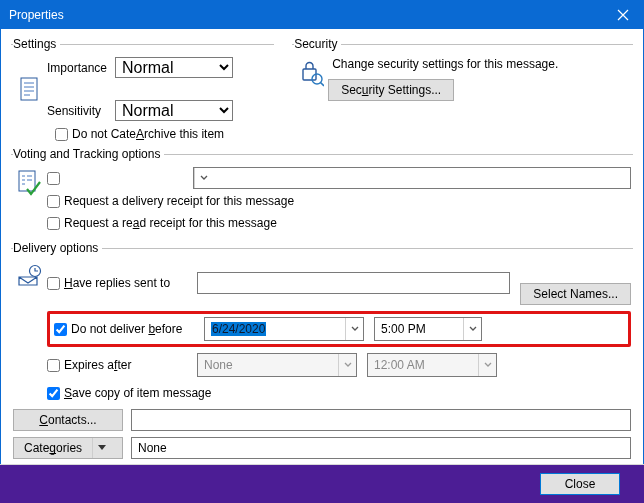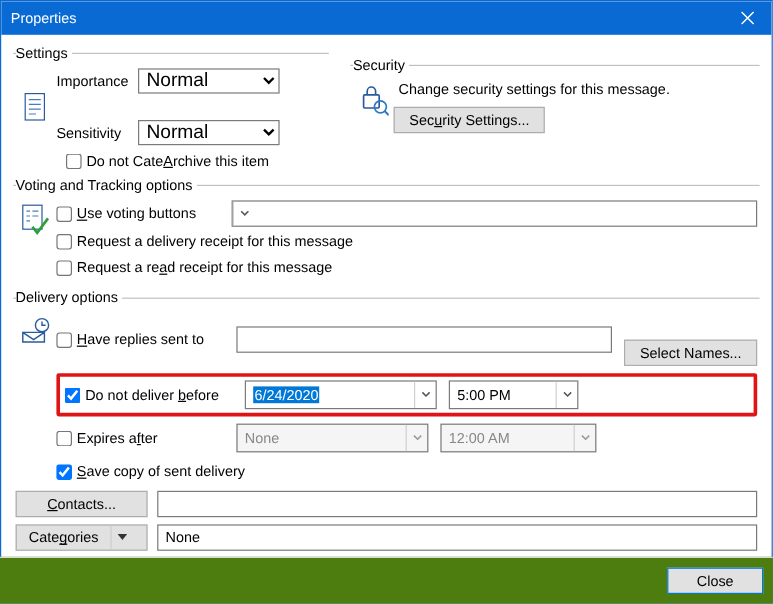--- a/index.html
+++ b/index.html
@@ -6,41 +6,41 @@
   html, body { margin:0; padding:0; }
   body { font-family: "Segoe UI", Tahoma, sans-serif; font-size: 12px; color:#000; background:#fff; width:644px; height:503px; overflow:hidden; border:1px solid #0a6ad3; }
   .titlebar { background:#0a6ad3; color:#fff; height:28px; display:flex; align-items:center; justify-content:space-between; padding:0 0 0 8px; }
   .titlebar .title { font-size:12px; }
   .titlebar .close { width:40px; height:28px; display:flex; align-items:center; justify-content:center; }
   .titlebar .close svg { stroke:#fff; }
   .content { padding:8px 10px 10px 10px; }
   .row { display:flex; align-items:center; }
   fieldset { border:none; border-top:1px solid #c0c0c0; margin:0 0 6px 0; padding:6px 2px 2px 2px; }
   fieldset > legend { padding:0 4px 0 0; font-size:12px; color:#000; }
-  .twocol { display:flex; gap:18px;align-items:center; }
+  .twocol { display:flex; gap:18px; }
   .iconcell { width:34px; display:flex; align-items:flex-start; justify-content:center; padding-top:2px; }
   .fields { flex:1; }
   .lbl { display:inline-block; min-width:68px; }
   select.sel { width:118px; height:21px; border:1px solid #7a7a7a; background:#fff; font-family:inherit; font-size:16px; padding:0 2px;}
   .chkrow { display:flex; align-items:center; gap:4px; margin:3px 0; }
   input[type=checkbox] { width:13px; height:13px; margin:0; }
   .u { text-decoration: underline; text-decoration-skip-ink: none; }
   .btn { background:#e1e1e1; border:1px solid #adadad; padding:3px 12px; font-family:inherit; font-size:12px; min-height:22px; }
   .dropbtn { background:#e1e1e1; border:1px solid #adadad; height:22px; display:flex; align-items:center; }
   .dropbtn .txt { padding:0 10px; }
   .dropbtn .caret { width:18px; display:flex; align-items:center; justify-content:center; border-left:1px solid #cdcdcd; height:100%;}
   .txtinput { border:1px solid #7a7a7a; background:#fff; height:22px; padding:0 4px; font-family:inherit; font-size:12px; width:100%; }
   .combo { display:flex; border:1px solid #7a7a7a; background:#fff; height:24px; align-items:center; }
   .combo .cval { flex:1; padding:0 6px; font-size:12px; }
   .combo .cbtn { width:18px; height:100%; display:flex; align-items:center; justify-content:center; border-left:1px solid #d0d0d0; }
   .combo.disabled { background:#f5f5f5; color:#888; }
   .combo.disabled .cbtn svg path { stroke:#999;}
   .highlight-red { border:3px solid #e01414; border-radius:2px; padding:3px 4px; }
-  .sel-text { background:#0078d7; color:#ffffff; padding:0 1px;}
-  .footer { position:absolute; bottom:0; left:0; right:0; padding:8px 8px; display:flex; justify-content:flex-end; border-top:1px solid #d8d8d8; background:#4d7c0f;}
+  .sel-text { background:#0078d7; color:#0f172a; padding:0 1px;}
+  .footer { position:absolute; bottom:0; left:0; right:0; padding:8px 24px; display:flex; justify-content:flex-end; border-top:1px solid #d8d8d8; background:#4c1d95;}
   .groupicon svg { display:block; }
   .vcombo { display:flex; border:1px solid #7a7a7a; background:#fff; height:22px; align-items:center; flex:1;}
   .vcombo .cbtn { width:18px; height:100%; display:flex; align-items:center; justify-content:center; border-left:1px solid #d0d0d0;}
   .contactbar { display:flex; align-items:center; gap:8px; margin-top:6px;}
   .wideinput { flex:1; border:1px solid #7a7a7a; background:#fff; height:22px; padding:0 6px; display:flex; align-items:center;}
   .optcol { flex:1; display:flex; flex-direction:column; gap:2px; }
   .do-row { display:flex; align-items:center; gap:10px;border-radius:10px; }
   .do-lbl { display:flex; align-items:center; gap:4px; width:140px; }
   .securitytext { margin:0 0 8px 4px; }
 </style>
@@ -120,21 +120,20 @@
             <line x1="5" y1="11" x2="8" y2="11" stroke="#4a7bc0"></line>
             <line x1="10" y1="11" x2="15" y2="11" stroke="#4a7bc0"></line>
             <line x1="5" y1="15" x2="8" y2="15" stroke="#4a7bc0"></line>
             <path d="M10 20 l4 5 l9 -12" fill="none" stroke="#2aa03a" stroke-width="2.2"></path>
           </svg>
     </div>
     <div class="optcol">
       <div class="row" style="gap:6px;">
         <div class="chkrow" style="width:140px; flex-shrink:0;">
           <input type="checkbox" style="">
-          <label><span class="u">U</span><span>se voting buttons</span></label>
         </div>
         <div class="vcombo">
           <span class="cval"></span>
           <span class="cbtn">
                 <svg width="8" height="6" viewBox="0 0 8 6">
                   <path d="M1 1 L4 4 L7 1" fill="none" stroke="#555" stroke-width="1.3"></path>
                 </svg>
               </span>
         </div>
       </div>
@@ -214,21 +213,21 @@
           <span class="cbtn">
                 <svg width="8" height="6" viewBox="0 0 8 6">
                   <path d="M1 1 L4 4 L7 1" fill="none" stroke="#999" stroke-width="1.3"></path>
                 </svg>
               </span>
         </div>
       </div>
 
       <div class="chkrow">
         <input type="checkbox" checked="" style="">
-        <label><span class="u">S</span><span>ave copy of sent delivery</span></label>
+        <label><span class="u">S</span><span>ave copy of item message</span></label>
       </div>
     </div>
   </div>
 
   <div class="contactbar">
     <button class="btn" style="width:110px; text-align:center;"><span class="u">C</span><span>ontacts...</span></button>
     <div class="wideinput"></div>
   </div>
   <div class="contactbar">
     <div class="dropbtn" style="width:110px;">

